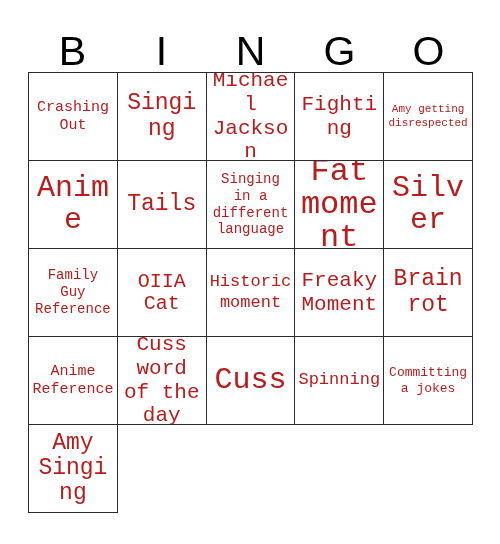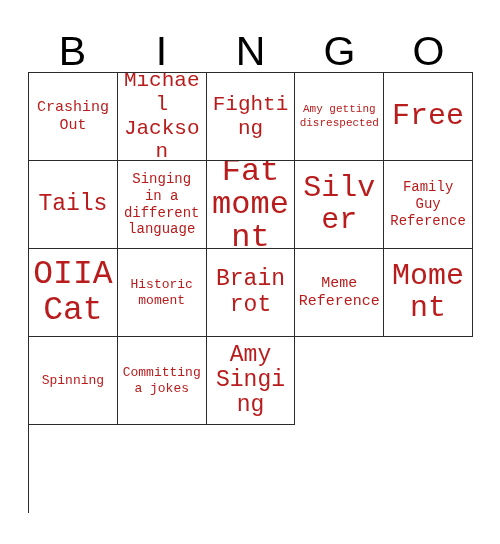--- a/index.html
+++ b/index.html
@@ -76,25 +76,25 @@
     line-height: 1.08;
     word-wrap: break-word;
     color: #b91c1c;
     font-family: Liberation Mono, monospace;
   }
   
   .fs-xs   { font-size: 11px; line-height: 1.25; }
   .fs-sm   { font-size: 13px; line-height: 1.22; }
   .fs-smd  { font-size: 14px; line-height: 1.2; }
   .fs-md   { font-size: 15px; line-height: 1.2; }
-  .fs-mdl  { font-size: 13px; line-height: 1.18; }
+  .fs-mdl  { font-size: 17px; line-height: 1.18; }
   .fs-lg   { font-size: 19px; line-height: 1.14; }
   .fs-xl   { font-size: 21px; line-height: 1.12; }
   .fs-xxl  { font-size: 23px; line-height: 1.1; }
-  .fs-h1   { font-size: 33px; line-height: 1.08; }
+  .fs-h1   { font-size: 20px; line-height: 1.08; }
   .fs-h2   { font-size: 30px; line-height: 1.06; }
   .fs-h3   { font-size: 32px; line-height: 1.04; }
 </style>
 </head>
 <body>
 
 <div id="card-root">
 
   <div id="bingo-header">
     <div class="header-letter">B</div>
@@ -102,30 +102,33 @@
     <div class="header-letter">N</div>
     <div class="header-letter">G</div>
     <div class="header-letter">O</div>
   </div>
 
   <div id="bingo-grid">
       <div class="bingo-cell">
         <span class="cell-text fs-md">Crashing Out</span>
       </div>
       <div class="bingo-cell">
+        <span class="cell-text fs-xxl">Singing</span>
+      </div>
+      <div class="bingo-cell">
         <span class="cell-text fs-xl">Michael Jackson</span>
       </div>
       <div class="bingo-cell">
         <span class="cell-text fs-xl">Fighting</span>
       </div>
       <div class="bingo-cell">
         <span class="cell-text fs-xs">Amy getting disrespected</span>
       </div>
       <div class="bingo-cell">
-        <span class="cell-text fs-h2">Free</span>
+        <span class="cell-text fs-h2">Anime</span>
       </div>
       <div class="bingo-cell">
         <span class="cell-text fs-xxl">Tails</span>
       </div>
       <div class="bingo-cell">
         <span class="cell-text fs-smd">Singing in a different language</span>
       </div>
       <div class="bingo-cell">
         <span class="cell-text fs-h3">Fat moment</span>
       </div>
@@ -135,27 +138,33 @@
       <div class="bingo-cell">
         <span class="cell-text fs-smd">Family Guy Reference</span>
       </div>
       <div class="bingo-cell">
         <span class="cell-text fs-h1">OIIA Cat</span>
       </div>
       <div class="bingo-cell">
         <span class="cell-text fs-mdl">Historic moment</span>
       </div>
       <div class="bingo-cell">
+        <span class="cell-text fs-xl">Freaky Moment</span>
+      </div>
+      <div class="bingo-cell">
         <span class="cell-text fs-xxl">Brainrot</span>
       </div>
       <div class="bingo-cell">
-        <span class="cell-text fs-md">Meme Reference</span>
+        <span class="cell-text fs-md">Anime Reference</span>
       </div>
       <div class="bingo-cell">
-        <span class="cell-text fs-h2">Moment</span>
+        <span class="cell-text fs-xl">Cuss word of the day</span>
+      </div>
+      <div class="bingo-cell">
+        <span class="cell-text fs-h2">Cuss</span>
       </div>
       <div class="bingo-cell">
         <span class="cell-text fs-mdl">Spinning</span>
       </div>
       <div class="bingo-cell">
         <span class="cell-text fs-sm">Committing a jokes</span>
       </div>
       <div class="bingo-cell">
         <span class="cell-text fs-xxl">Amy Singing</span>
       </div>

